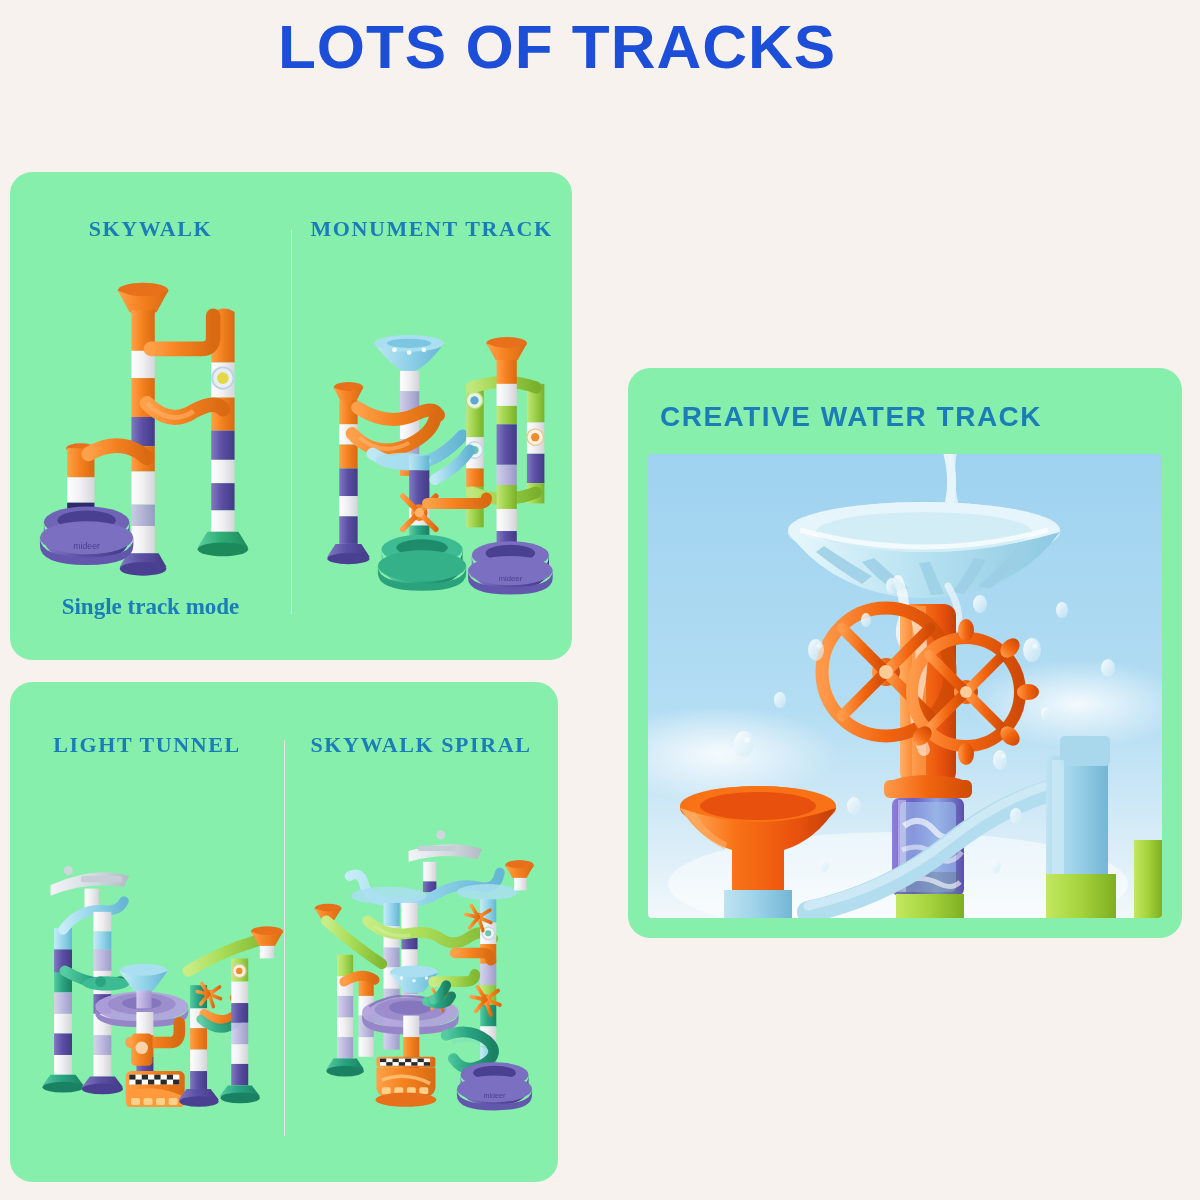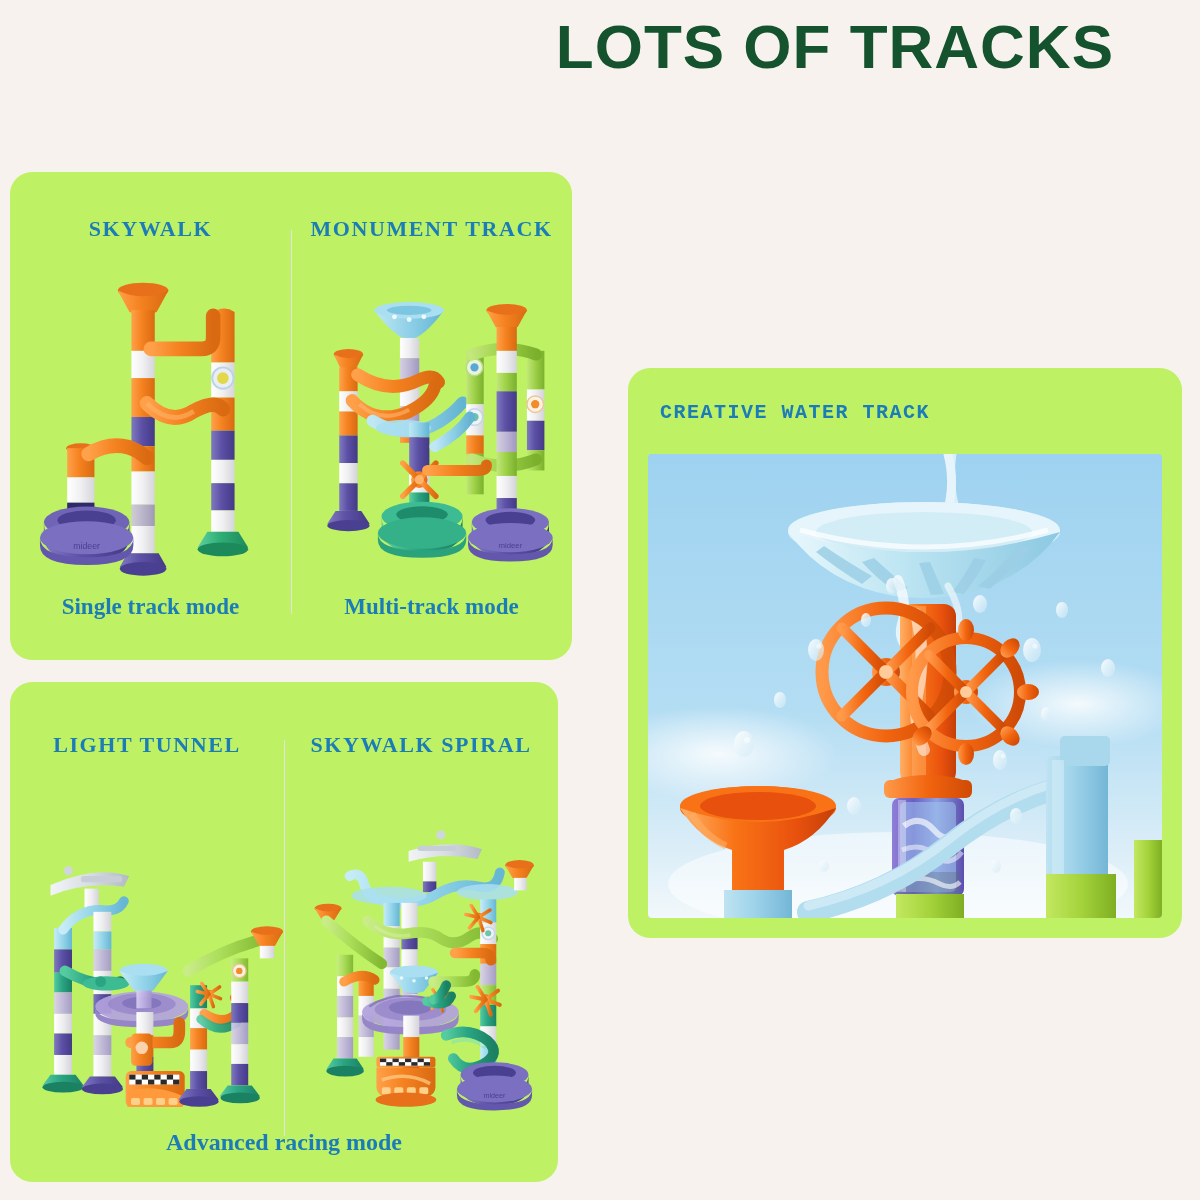--- a/index.html
+++ b/index.html
@@ -6,31 +6,31 @@
   html,body { width:1200px; height:1200px; }
   body {
     background:#f7f2ed;
     font-family:"Liberation Sans", sans-serif;
     position:relative;
     overflow:hidden;
   }
   #page-title {
     position:absolute;
     top:14px; left:0; width:1114px;
-    text-align:right;
+    text-align:center;
     font-family:"Liberation Sans", sans-serif;
     font-size:62px;
     font-weight:700;
     letter-spacing:1px;
-    color:#14532d;
+    color:#1d4ed8;
     line-height:1.05;
   }
   .card {
     position:absolute;
-    background:#bef264;
+    background:#86efac;
     border-radius:22px;
   }
   #card-modes      { left:10px;  top:172px; width:562px;  height:488px; }
   #card-advanced   { left:10px;  top:682px; width:548px;  height:500px; }
   #card-water      { left:628px; top:368px; width:554px;  height:570px; overflow:hidden; }
 
   .panel-split {
     position:absolute; inset:0;
     display:flex;
   }
@@ -73,23 +73,23 @@
     left:0; right:0; bottom:26px;
     text-align:center;
     font-family:"Liberation Serif", serif;
     font-weight:700;
     font-size:24px;
     color:#1b7cb8;
   }
   #water-heading {
     position:absolute;
     left:32px; top:33px;
-    font-family:Liberation Mono, monospace;
+    font-family:Liberation Sans, sans-serif;
     font-weight:700;
-    font-size:20px;
+    font-size:28px;
     letter-spacing:1.5px;
     color:#1b7cb8;
   }
   #water-photo {
     position:absolute;
     left:20px; right:20px; top:86px; bottom:20px;
     border-radius:4px;
     overflow:hidden;
     background:#a8d5f2;
   }
@@ -339,21 +339,20 @@
             <ellipse cx="208" cy="295" rx="46" ry="16" fill="#7a6fc0"></ellipse>
             <path d="M162 295 q0 18 46 18 q46 0 46 -18 l0 8 q0 18 -46 18 q-46 0 -46 -18 z" fill="#6257ad"></path>
             <text x="208" y="306" font-family="Liberation Sans, sans-serif" font-size="8.5" fill="#4a4091" text-anchor="middle">mideer</text>
           </g>
 
           <path d="M118 222 h54 q10 0 10 -6" stroke="url(#m-or)" stroke-width="12" fill="none" stroke-linecap="round"></path>
 
           <path d="M126 196 q26 -14 38 -32" stroke="url(#m-sb)" stroke-width="12" fill="none" stroke-linecap="round"></path>
         </svg>
       </div>
-      <div class="panel-caption">Multi-track mode</div>
     </div>
 
   </div>
   <div class="divider"></div>
 </div>
 
 <div class="card" id="card-advanced">
   <div class="panel-split">
 
     <div class="panel">
@@ -755,21 +754,20 @@
             <ellipse cx="204" cy="298" rx="42" ry="15" fill="#7a6fc0"></ellipse>
             <path d="M162 298 q0 17 42 17 q42 0 42 -17 l0 7 q0 17 -42 17 q-42 0 -42 -17 z" fill="#6257ad"></path>
             <text x="204" y="308" font-family="Liberation Sans, sans-serif" font-size="8" fill="#4a4091" text-anchor="middle">mideer</text>
           </g>
         </svg>
       </div>
     </div>
 
   </div>
   <div class="divider"></div>
-  <div class="full-caption">Advanced racing mode</div>
 </div>
 
 <div class="card" id="card-water">
   <div id="water-heading">CREATIVE WATER TRACK</div>
   <div id="water-photo">
     <svg viewBox="0 0 514 464" preserveAspectRatio="xMidYMid slice" aria-hidden="true">
       <defs>
         <linearGradient id="sky" x1="0" y1="0" x2="0" y2="1">
           <stop offset="0" stop-color="#9ed2f0"></stop>
           <stop offset="0.55" stop-color="#b3ddf3"></stop>

